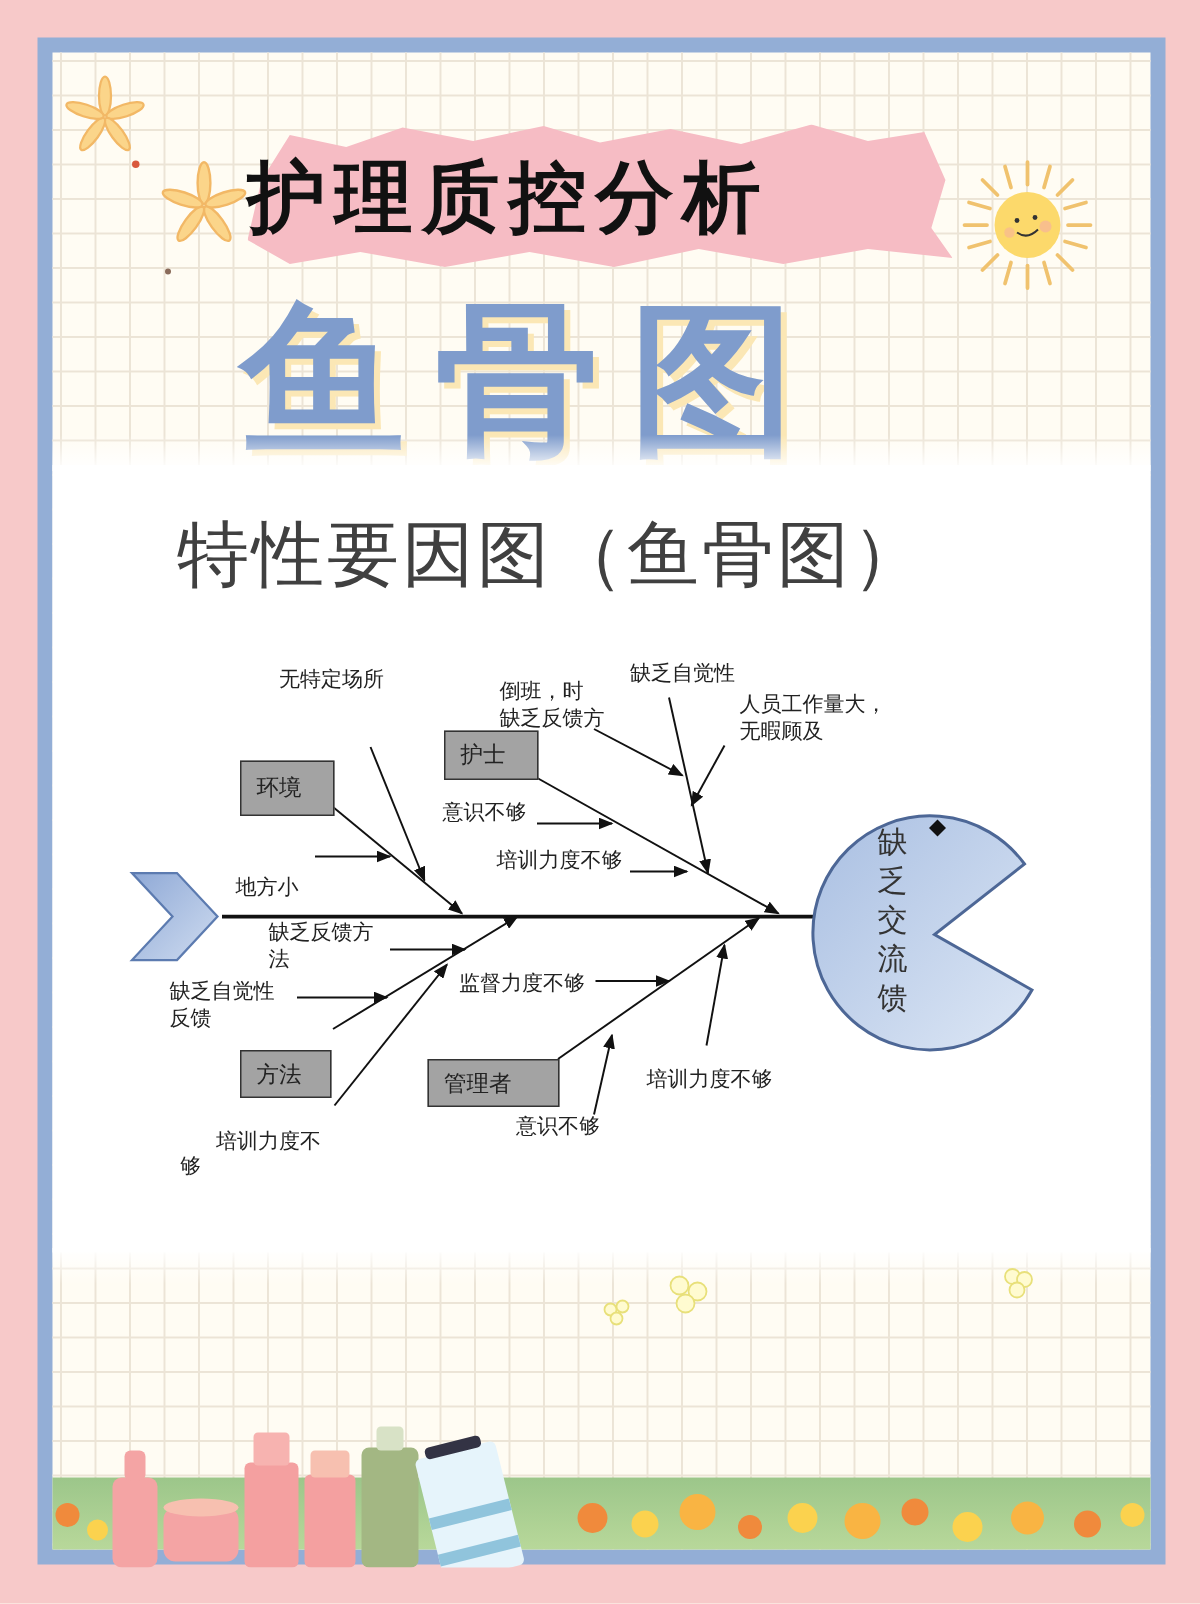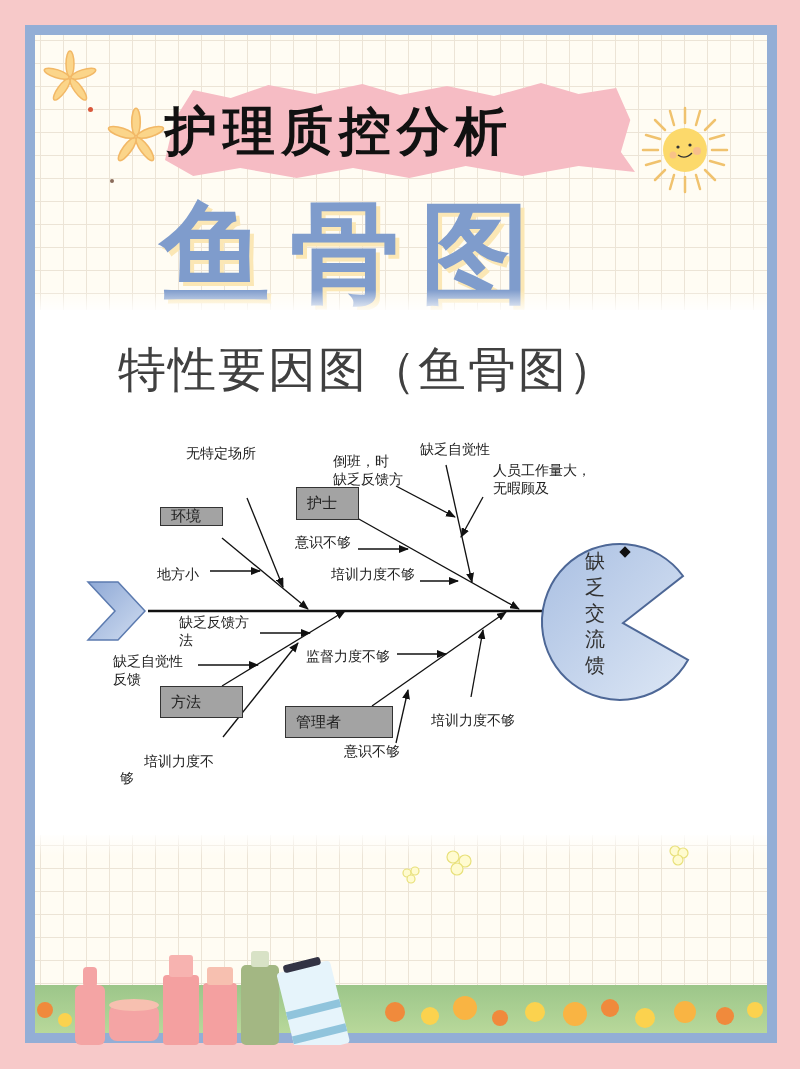--- a/index.html
+++ b/index.html
@@ -124,27 +124,27 @@
   <line x1="260" y1="633" x2="310" y2="633" stroke="#111" stroke-width="1.3" marker-end="url(#ah)"></line>
   <line x1="198" y1="665" x2="258" y2="665" stroke="#111" stroke-width="1.3" marker-end="url(#ah)"></line>
   <line x1="223" y1="737" x2="298" y2="643" stroke="#111" stroke-width="1.3" marker-end="url(#ah)"></line>
 
   <line x1="372" y1="706" x2="506" y2="612" stroke="#111" stroke-width="1.3" marker-end="url(#ah)"></line>
   <line x1="397" y1="654" x2="446" y2="654" stroke="#111" stroke-width="1.3" marker-end="url(#ah)"></line>
   <line x1="396" y1="743" x2="408" y2="690" stroke="#111" stroke-width="1.3" marker-end="url(#ah)"></line>
   <line x1="471" y1="697" x2="483" y2="630" stroke="#111" stroke-width="1.3" marker-end="url(#ah)"></line>
 </svg>
 
-<div class="box" style="left:160px;top:507px;width:63px;height:19px">环境</div>
+<div class="box" style="left:160px;top:507px;width:63px;height:37px">环境</div>
 <div class="box" style="left:296px;top:487px;width:63px;height:33px">护士</div>
-<div class="box" style="left:160px;top:686px;width:83px;height:32px">方法</div>
-<div class="box" style="left:285px;top:706px;width:108px;height:32px">管理者</div>
+<div class="box" style="left:160px;top:700px;width:61px;height:32px">方法</div>
+<div class="box" style="left:285px;top:706px;width:88px;height:32px">管理者</div>
 
 <div class="lbl" style="left:186px;top:444px">无特定场所</div>
-<div class="lbl" style="left:157px;top:565px">地方小</div>
+<div class="lbl" style="left:157px;top:583px">地方小</div>
 
 <div class="lbl" style="left:333px;top:452px">倒班，时</div>
 <div class="lbl" style="left:333px;top:470px">缺乏反馈方</div>
 <div class="lbl" style="left:420px;top:440px">缺乏自觉性</div>
 <div class="lbl" style="left:493px;top:461px">人员工作量大，</div>
 <div class="lbl" style="left:493px;top:479px">无暇顾及</div>
 <div class="lbl" style="left:295px;top:533px">意识不够</div>
 <div class="lbl" style="left:331px;top:565px">培训力度不够</div>
 
 <div class="lbl" style="left:179px;top:613px">缺乏反馈方</div>

